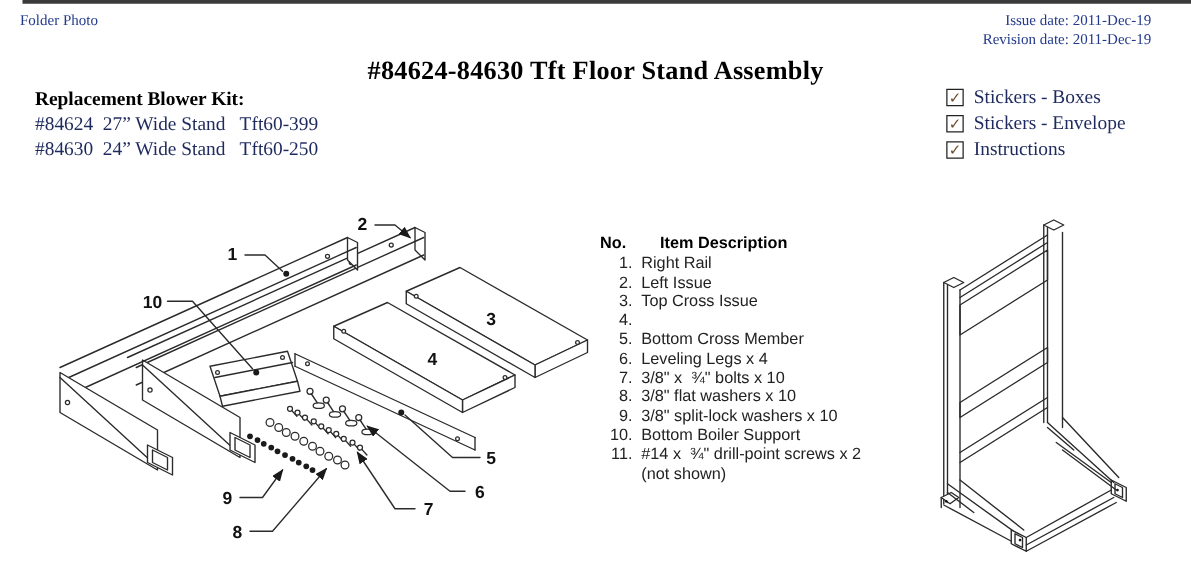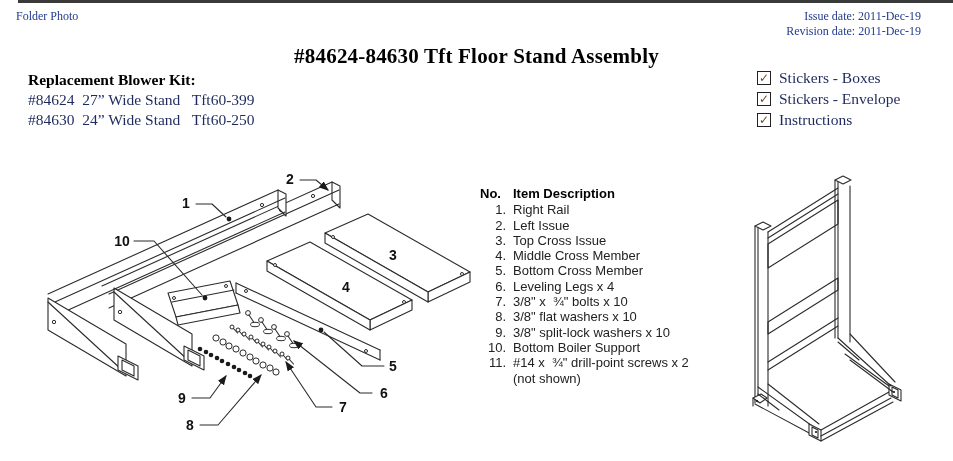--- a/index.html
+++ b/index.html
@@ -217,37 +217,36 @@
   <text x="374" y="248" text-anchor="middle">6</text>
   <text x="333" y="262" text-anchor="middle">7</text>
   <text x="180" y="280" text-anchor="middle">8</text>
   <text x="172" y="253" text-anchor="middle">9</text>
   <text x="112" y="96" text-anchor="middle">10</text>
 </svg>
 
 <div class="plist">
   <div class="pl-head">
     <span class="no">No.</span>
-    <span class="desc" style="margin-left:7px">Item Description</span>
+    <span class="desc" style="margin-left:22px">Item Description</span>
   </div>
   <div class="pl-row">
       <span class="no">1.</span>
       <span class="desc">Right Rail</span>
     </div>
   <div class="pl-row">
       <span class="no">2.</span>
       <span class="desc">Left Issue</span>
     </div>
   <div class="pl-row">
       <span class="no">3.</span>
       <span class="desc">Top Cross Issue</span>
     </div>
   <div class="pl-row">
       <span class="no">4.</span>
-      <span class="desc">Middle Cross Member</span>
     </div>
   <div class="pl-row">
       <span class="no">5.</span>
       <span class="desc">Bottom Cross Member</span>
     </div>
   <div class="pl-row">
       <span class="no">6.</span>
       <span class="desc">Leveling Legs x 4</span>
     </div>
   <div class="pl-row">

